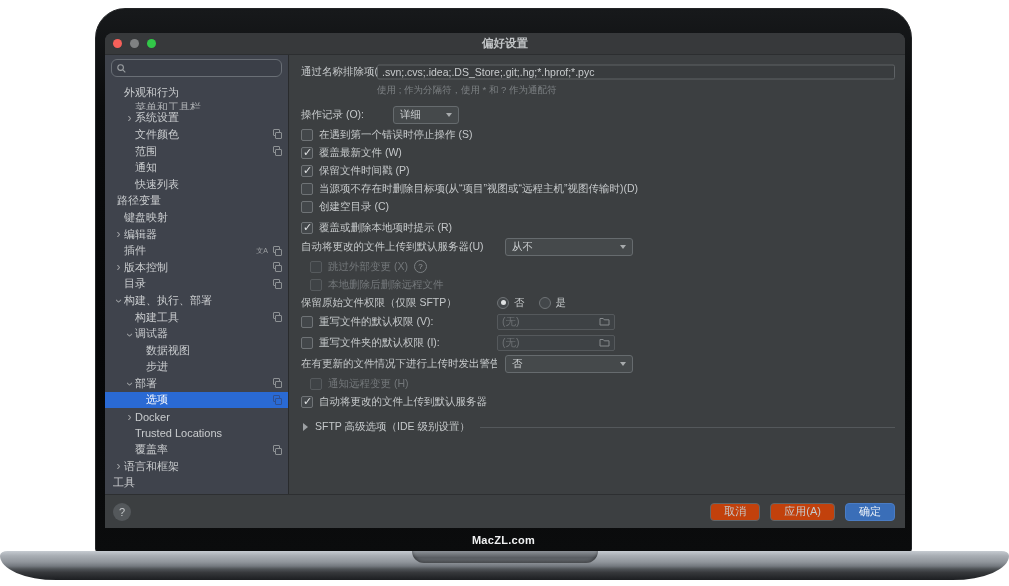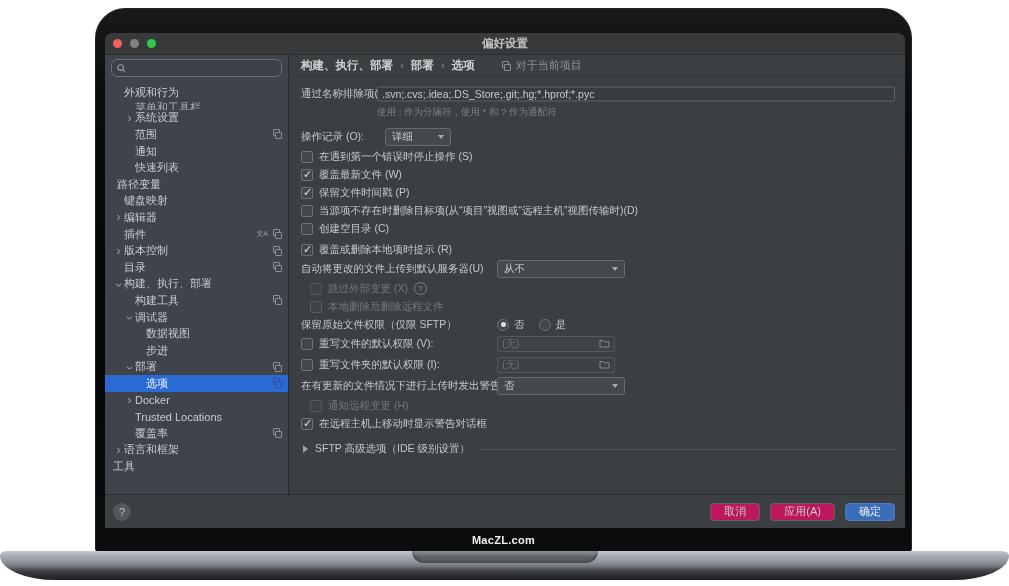--- a/index.html
+++ b/index.html
@@ -71,41 +71,41 @@
   .grow-input{position:absolute;left:76px;right:0;top:50%;transform:translateY(-50%);}
   .text-input{height:15px;background:#393c3e;border:1px solid #5e6265;border-radius:2px;color:#c8cbcd;
               font-size:10.5px;padding:0 4px;width:100%;box-sizing:border-box;display:flex;align-items:center;}
   .cb{width:12px;height:12px;flex:0 0 12px;background:#43474a;border:1px solid #6f7376;border-radius:2px;
       margin-right:6px;position:relative;box-sizing:border-box;}
   .cb.checked::after{content:"✓";position:absolute;left:1px;top:-2px;color:#e0e2e3;font-size:11px;}
   .cb.dis{border-color:#565a5d;background:#3f4346;}
   .qmark{width:11px;height:11px;border:1px solid #7b7f82;border-radius:50%;color:#9a9da0;font-size:8px;
          display:inline-flex;align-items:center;justify-content:center;margin-left:6px;}
   .combo{height:18px;background:#45494b;border:1px solid #666b6e;border-radius:3px;color:#cdd0d2;
-         display:inline-flex;align-items:center;justify-content:space-between;padding:0 6px;box-sizing:border-box;}
+         display:inline-flex;align-items:center;justify-content:space-between;padding:0 6px;box-sizing:border-box;margin-left:8px;}
   .combo .arr{width:0;height:0;border-left:3.5px solid transparent;border-right:3.5px solid transparent;
               border-top:4px solid #a8abad;margin-left:8px;}
   .combo.narrow-c{width:66px;}
   .combo.wide-c{width:128px;}
   .radio{width:12px;height:12px;border:1px solid #6f7376;border-radius:50%;background:#43474a;position:relative;
          flex:0 0 12px;margin-right:5px;box-sizing:border-box;}
   .radio.sel::after{content:"";position:absolute;left:2.5px;top:2.5px;width:5px;height:5px;border-radius:50%;background:#dfe1e2;}
   .radio-opt{display:flex;align-items:center;margin-right:14px;}
   .dis-input{width:118px;height:16px;background:#3e4245;border:1px solid #55595c;border-radius:2px;color:#6f7376;
              display:flex;align-items:center;justify-content:space-between;padding:0 4px;box-sizing:border-box;font-size:10.5px;}
   .tri{width:0;height:0;border-top:4px solid transparent;border-bottom:4px solid transparent;
        border-left:5px solid #9da0a3;margin:0 7px 0 2px;flex:0 0 auto;}
   .sep-line{flex:1;height:1px;background:#54585b;margin-left:10px;}
   .frow.section{margin-top:7px;min-height:20px;}
   
   .footer{flex:0 0 33px;display:flex;align-items:center;padding:0 10px 0 8px;border-top:1px solid #2d2f31;background:#3c3f41;}
   .help-btn{width:18px;height:18px;border-radius:50%;background:#54585b;color:#c3c6c8;font-size:11px;
             display:flex;align-items:center;justify-content:center;}
   .footer-btns{margin-left:auto;display:flex;gap:10px;}
-  .btn{height:18px;padding:0 13px;border-radius:4px;background:#be185d;border:1px solid #606568;color:#c6c9cb;
+  .btn{height:18px;padding:0 13px;border-radius:4px;background:#c2410c;border:1px solid #606568;color:#c6c9cb;
        font-size:11px;display:flex;align-items:center;font-family:inherit;}
   .btn.primary{background:#3a6eb8;border-color:#4a7cc4;color:#eef3f9;}
 </style>
 </head>
 <body>
 
 <div class="stage">
   <div class="lid"></div>
 
   <div class="screen">
@@ -140,20 +140,26 @@
                 <span class="tlabel">菜单和工具栏</span>
                 <span class="tspacer"></span>
               </div>
               <div class="tree-row" style="padding-left: 19px;">
                 <span class="chev collapsed">›</span>
                 <span class="tlabel">系统设置</span>
                 <span class="tspacer"></span>
               </div>
               <div class="tree-row" style="padding-left: 19px;">
                 <span class="chev"></span>
+                <span class="tlabel">文件颜色</span>
+                <span class="tspacer"></span>
+                <span class="badge"></span>
+              </div>
+              <div class="tree-row" style="padding-left: 19px;">
+                <span class="chev"></span>
                 <span class="tlabel">范围</span>
                 <span class="tspacer"></span>
                 <span class="badge"></span>
               </div>
               <div class="tree-row" style="padding-left: 19px;">
                 <span class="chev"></span>
                 <span class="tlabel">通知</span>
                 <span class="tspacer"></span>
               </div>
               <div class="tree-row" style="padding-left: 19px;">
@@ -255,27 +261,20 @@
                 <span class="tspacer"></span>
               </div>
               <div class="tree-row" style="padding-left: 8px;">
                 <span class="tlabel">工具</span>
                 <span class="tspacer"></span>
               </div>
             </div>
         </aside>
 
         <section class="main">
-          <div class="main-header">
-            <span id="crumbs"><span class="crumb">构建、执行、部署</span><span class="crumb-sep">›</span><span class="crumb">部署</span><span class="crumb-sep">›</span><span class="crumb">选项</span></span>
-            <span class="scope">
-              <span class="badge"></span>
-              <span>对于当前项目</span>
-            </span>
-          </div>
           <div class="form" id="form">
               <div class="frow inp-r">
                 <span class="flabel">通过名称排除项(E):</span>
                 <span class="grow-input">
                   <span class="text-input">.svn;.cvs;.idea;.DS_Store;.git;.hg;*.hprof;*.pyc</span>
                 </span>
               </div>
               <div class="hint">使用 ; 作为分隔符，使用 * 和 ? 作为通配符</div>
               <div class="frow combo-r">
                 <span class="flabel">操作记录 (O):</span>
@@ -373,21 +372,21 @@
                     <span class="arr"></span>
                   </span>
                 </span>
               </div>
               <div class="frow indent">
                 <span class="cb dis"></span>
                 <span class="flabel dis">通知远程变更 (H)</span>
               </div>
               <div class="frow">
                 <span class="cb checked"></span>
-                <span class="flabel">在远程主机上移动时显示警告对话框</span>
+                <span class="flabel">自动将更改的文件上传到默认服务器</span>
               </div>
               <div class="frow section">
                 <span class="tri"></span>
                 <span class="flabel">SFTP 高级选项（IDE 级别设置）</span>
                 <span class="sep-line"></span>
               </div>
             </div>
         </section>
       </div>
 

